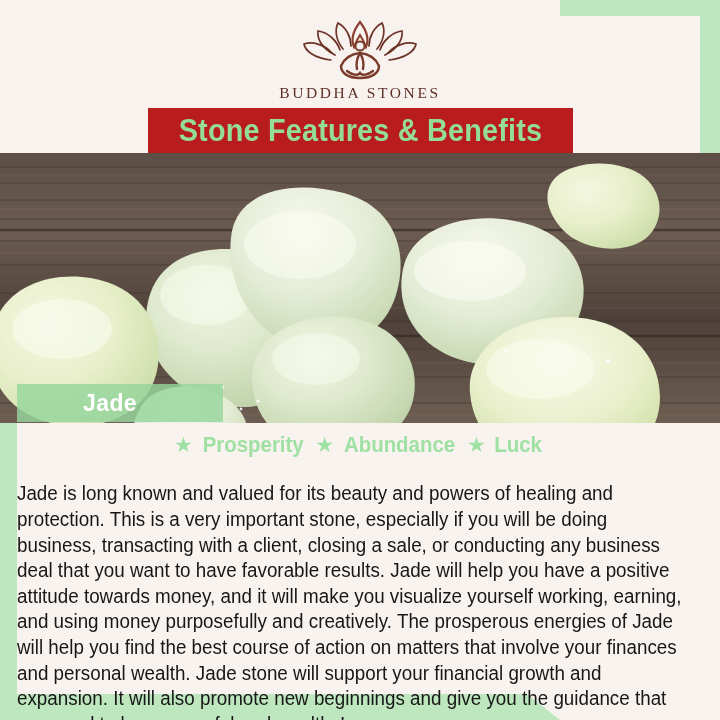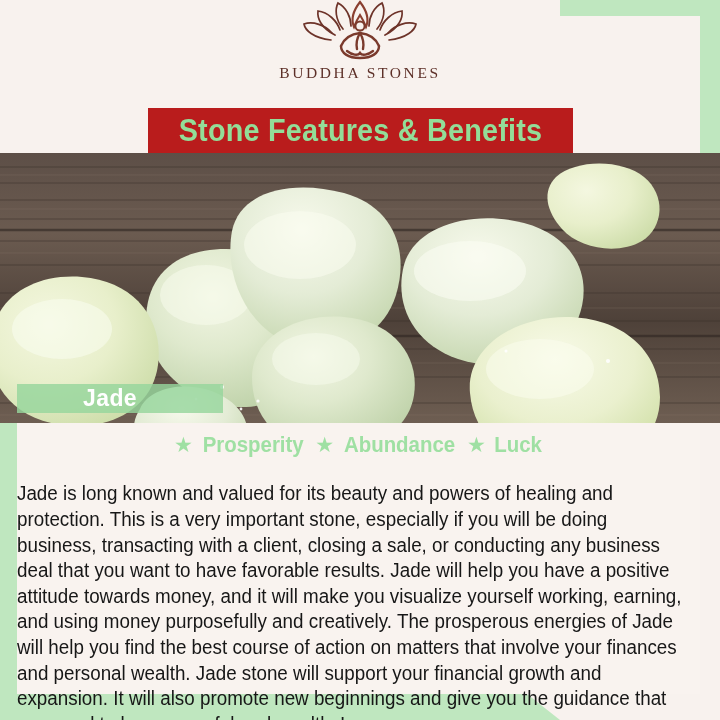--- a/index.html
+++ b/index.html
@@ -84,21 +84,21 @@
   .header {
     position: absolute;
     left: 0;
     top: 0;
     width: 720px;
     height: 105px;
     display: flex;
     flex-direction: column;
     align-items: center;
     justify-content: flex-start;
-    padding-top: 0;
+    padding-top: 20px;
     box-sizing: border-box;
     z-index: 5;
   }
   .logo-mark {
     width: 118px;
     height: 62px;
     display: block;
   }
   .brand-name {
     margin-top: 2px;
@@ -144,21 +144,21 @@
     z-index: 2;
   }
   .photo svg { display: block; }
 
   
   .stone-bar {
     position: absolute;
     left: 17px;
     top: 384px;
     width: 206px;
-    height: 29px;
+    height: 38px;
     background: rgba(150, 214, 156, 0.82);
     display: flex;
     align-items: center;
     z-index: 7;
   }
   .stone-bar-label {
     color: #ffffff;
     font-size: 23px;
     font-weight: bold;
     letter-spacing: 0.4px;

